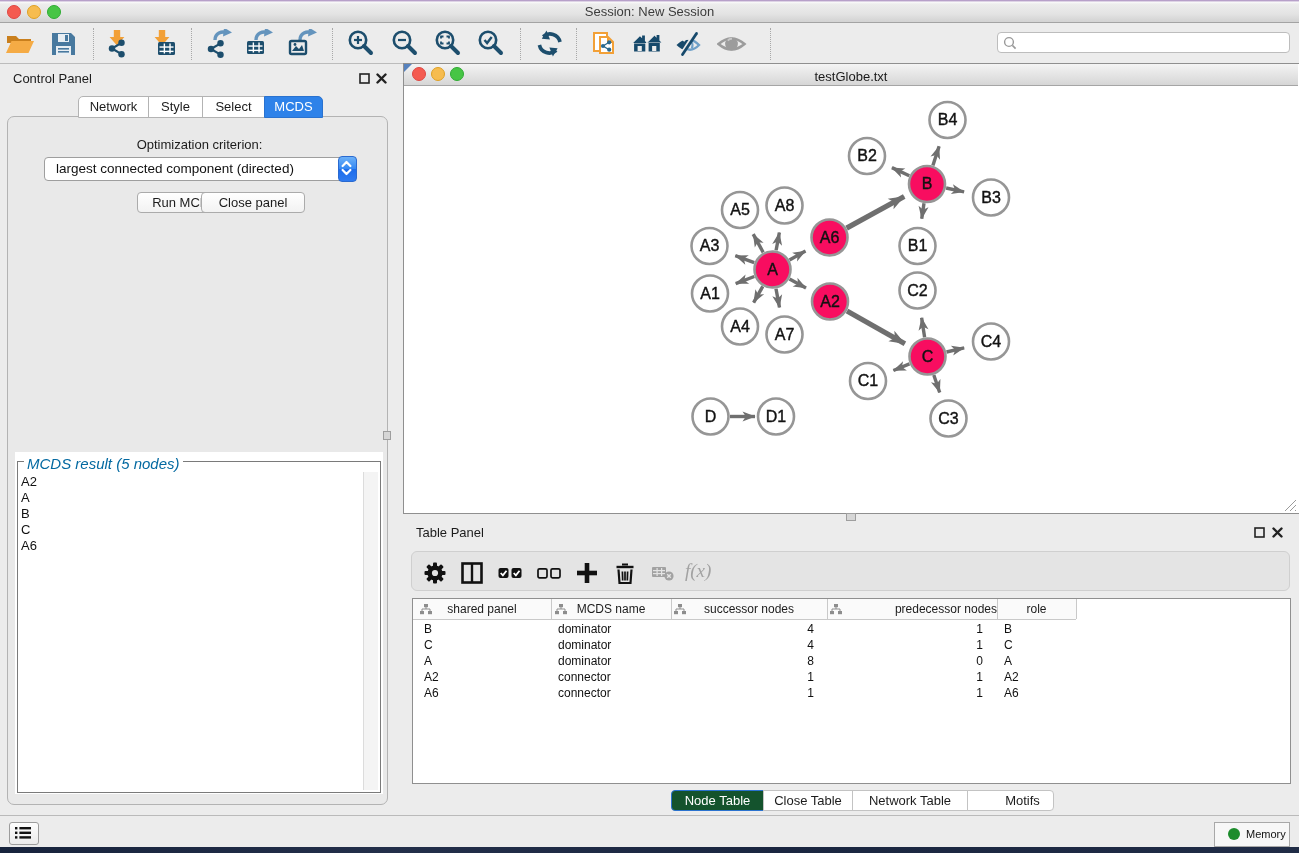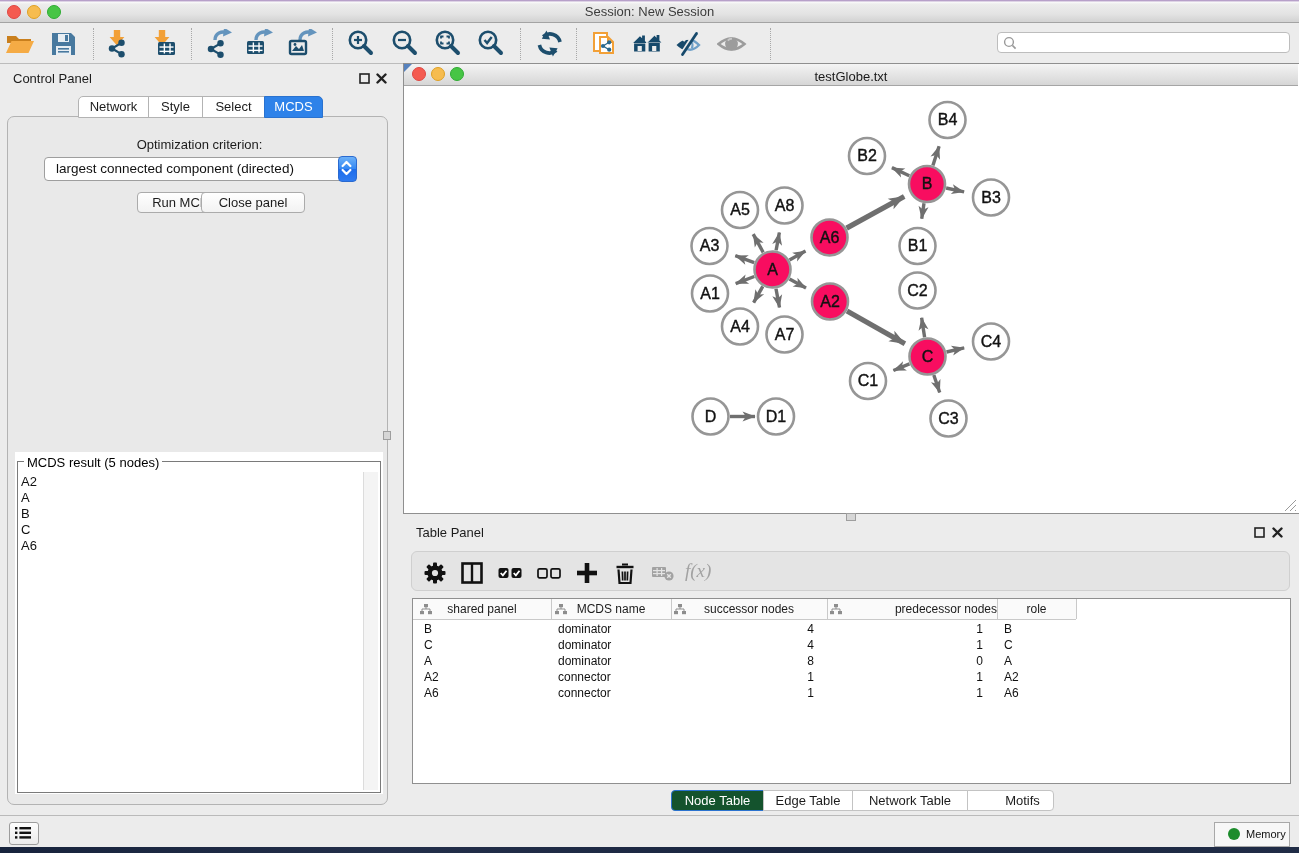--- a/index.html
+++ b/index.html
@@ -21,21 +21,21 @@
   font-size:13px;color:#1c1c1c;text-align:center;line-height:20px;}
 #cp-box{left:7px;top:116px;width:379px;height:687px;background:#e9e9e9;
   border:1px solid #b3b3b3;border-radius:7px;}
 #cp-dd{left:44px;top:157px;width:311px;height:22px;background:#fff;border:1px solid #9e9e9e;border-radius:4px;}
 #cp-dd-btn{left:338px;top:156px;width:17px;height:24px;border-radius:4px;
   background:linear-gradient(#6cb1f8,#3387f2 50%,#1d6ceb 50%,#2f7bf0);border:1px solid #2a6ad0;}
 .btn{position:absolute;top:192px;height:19px;background:linear-gradient(#ffffff,#f2f2f2);
   border:1px solid #ababab;border-radius:4px;font-size:13px;color:#1c1c1c;text-align:center;line-height:19px;}
 #mcds-white{left:15px;top:452px;width:368px;height:342px;background:#fff;}
 #mcds-fs{left:17px;top:461px;width:362px;height:330px;border:1px solid #7a7a7a;}
-#mcds-legend{left:24px;top:455px;background:#fff;padding:0 3px;font-size:13px;color:#000000;}
+#mcds-legend{left:24px;top:455px;background:#fff;padding:0 3px;font-size:15px;color:#0369a1;font-style:italic;}
 #mcds-list{left:21px;top:474px;font-size:13px;color:#111;line-height:16.1px;}
 #mcds-sb{left:363px;top:472px;width:14px;height:318px;background:#f4f4f4;border-left:1px solid #dcdcdc;}
 
 #statusbar{left:0;top:815px;width:1299px;height:32px;background:#ececec;border-top:1px solid #bababa;}
 #listbtn{left:9px;top:822px;width:28px;height:21px;background:linear-gradient(#fdfdfd,#ebebeb);
   border:1px solid #9c9c9c;border-radius:3px;}
 #membtn{left:1214px;top:822px;width:74px;height:23px;background:#f7f7f7;border:1px solid #a8a8a8;font-size:11px;color:#111;}
 #desktop{left:0;top:847px;width:1299px;height:6px;background:linear-gradient(90deg,#17233c,#232f4a 30%,#1a2640 60%,#202c46);}
 
 #netwin{left:403px;top:63px;width:896px;height:449px;background:#fff;border:1px solid #8f8f8f;}
@@ -430,21 +430,21 @@
 <div class="trow" style="left:300px;top:70.3px;width:101px;text-align:right;">1</div>
 <div class="trow" style="left:470px;top:70.3px;width:100px;text-align:right;">1</div>
 <div class="trow" style="left:591px;top:70.3px;">A2</div>
 <div class="trow" style="left:11px;top:86.4px;">A6</div>
 <div class="trow" style="left:145px;top:86.4px;">connector</div>
 <div class="trow" style="left:300px;top:86.4px;width:101px;text-align:right;">1</div>
 <div class="trow" style="left:470px;top:86.4px;width:100px;text-align:right;">1</div>
 <div class="trow" style="left:591px;top:86.4px;">A6</div>
 </div>
 <div class="bt" style="left:671px;width:91px;border-radius:4px 0 0 4px;background:#14532d;border-color:#2a72cf;color:#fff;text-align:center;">Node Table</div>
-<div class="bt" style="left:763px;width:88px;">Edge Table</div>
+<div class="bt" style="left:763px;width:88px;">Close Table</div>
 <div class="bt" style="left:852px;width:114px;">Network Table</div>
 <div class="bt" style="left:967px;width:61px;border-radius:0 4px 4px 0;padding-left:24px;">Motifs</div>
 
 <div class="abs" id="statusbar"></div>
 <div class="abs" id="listbtn"></div>
 <svg class="abs" style="left:15px;top:827px" width="16" height="12" viewBox="0 0 16 12">
     <g fill="#111">
       <rect x="0" y="0" width="2.4" height="2.4"></rect>
       <rect x="0" y="4.6" width="2.4" height="2.4"></rect>
       <rect x="0" y="9.2" width="2.4" height="2.4"></rect>

